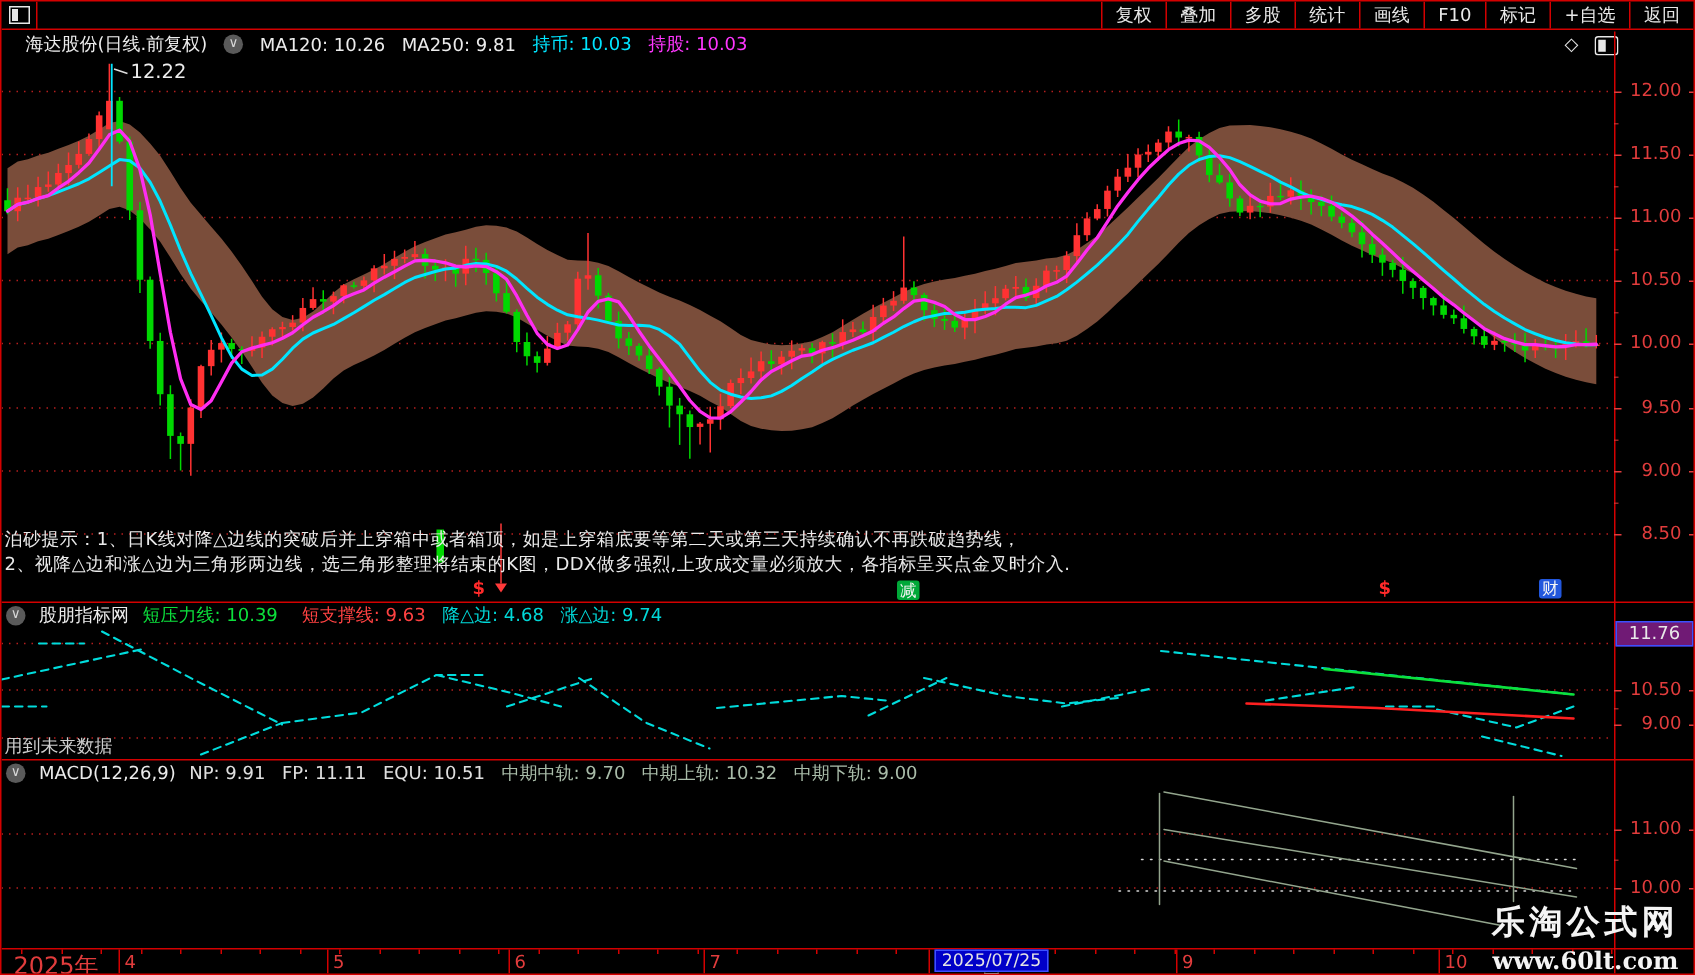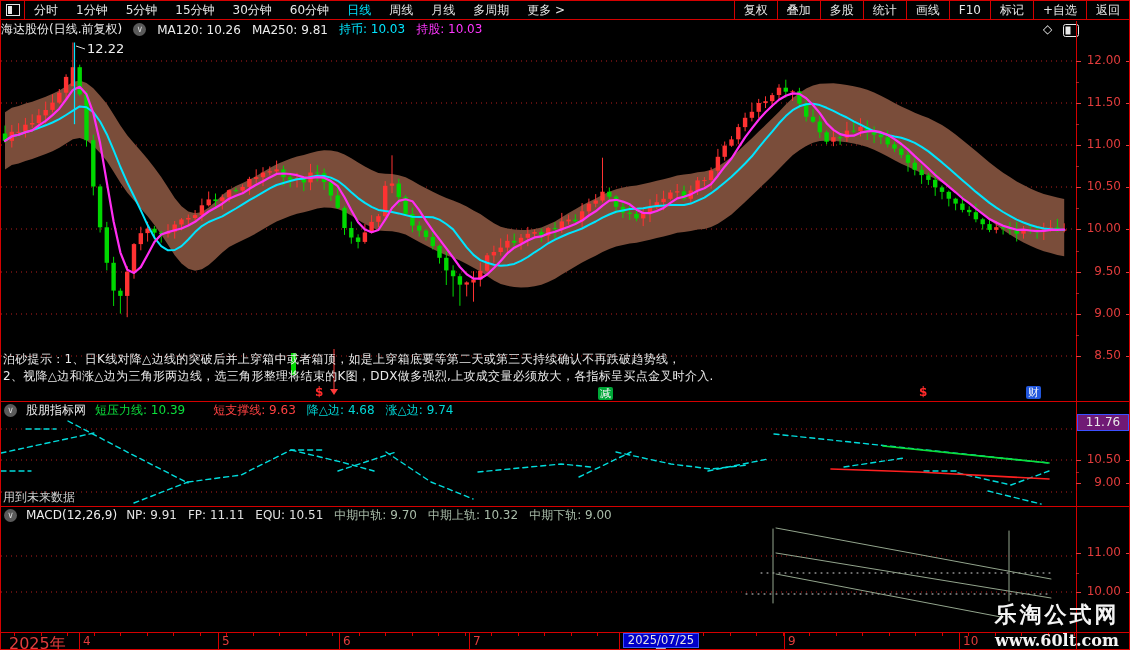--- a/index.html
+++ b/index.html
@@ -11,21 +11,21 @@
   .menubar{position:absolute;left:0;top:0;width:1128px;height:19px;border-bottom:1px solid #d40000;
            display:flex;align-items:center;font-size:12px;color:#e8e8e8}
   .icon-cell{width:24px;height:19px;display:flex;align-items:center;justify-content:center;border-right:1px solid #d40000}
   .menu-left{display:flex;align-items:center;height:100%}
   .mi{padding:0 9px;cursor:default;white-space:nowrap}
   .mi.active{color:#00e5ff}
   .menu-right{margin-left:auto;display:flex;height:100%}
   .rb{border-left:1px solid #d40000;padding:0 9px;display:flex;align-items:center;white-space:nowrap}
   
   .titlebar{position:absolute;left:0;top:20px;height:17px;display:flex;align-items:center;
-            font-size:12px;gap:11px;padding-left:0;color:#ececec;white-space:nowrap}
+            font-size:12px;gap:11px;padding-left:16px;color:#ececec;white-space:nowrap}
   .cico{width:13px;height:13px;border-radius:50%;background:#5a5a5a;color:#d8d8d8;font-size:9px;
         line-height:12px;text-align:center;display:inline-block;flex:0 0 auto}
   .cyan-t{color:#00e5ff}.mag-t{color:#ff36ff}
   
   #main-chart{position:absolute;left:0;top:38px;width:1075px;height:362px}
   #panel1-chart{position:absolute;left:0;top:418px;width:1075px;height:86px}
   #panel2-chart{position:absolute;left:0;top:522px;width:1075px;height:108px}
   .hline{position:absolute;left:0;width:1130px;height:1px;background:#d40000}
   .vline{position:absolute;top:20px;left:1075px;width:1px;height:628px;background:#d40000}
   
@@ -63,33 +63,20 @@
 
 <div id="app">
 
   <div class="menubar">
     <div class="icon-cell">
       <svg width="14" height="12" viewBox="0 0 14 12">
         <rect x="0.5" y="0.5" width="13" height="11" fill="none" stroke="#e8e8e8"></rect>
         <rect x="2" y="2" width="4" height="8" fill="#e8e8e8"></rect>
       </svg>
     </div>
-    <div class="menu-left" id="menu-left">
-        <span class="mi">分时</span>
-        <span class="mi">1分钟</span>
-        <span class="mi">5分钟</span>
-        <span class="mi">15分钟</span>
-        <span class="mi">30分钟</span>
-        <span class="mi">60分钟</span>
-        <span class="mi active">日线</span>
-        <span class="mi">周线</span>
-        <span class="mi">月线</span>
-        <span class="mi">多周期</span>
-        <span class="mi">更多 &gt;</span>
-      </div>
     <div class="menu-right" id="menu-right">
         <span class="rb">复权</span>
         <span class="rb">叠加</span>
         <span class="rb">多股</span>
         <span class="rb">统计</span>
         <span class="rb">画线</span>
         <span class="rb">F10</span>
         <span class="rb">标记</span>
         <span class="rb">+自选</span>
         <span class="rb">返回</span>
@@ -451,21 +438,21 @@
       <span class="bdg dollar" style="left: 314px; top: 385px;">$</span>
       <span class="bdg tag-green" style="left: 597px; top: 386px;">减</span>
       <span class="bdg dollar" style="left: 918px; top: 385px;">$</span>
       <span class="bdg tag-blue" style="left: 1025px; top: 385px;">财</span>
     </div>
 
   <div class="hline" style="top:400px"></div>
   <div class="phead" style="top:401px">
     <span class="cico">∨</span>
     <span>股朋指标网</span>
-    <span id="p1-fields"><span style="color: rgb(12, 224, 60); margin-right: 28px;">短压力线: 10.39</span><span style="color: rgb(255, 66, 66); margin-right: 11px;">短支撑线: 9.63</span><span style="color: rgb(0, 216, 216); margin-right: 11px;">降△边: 4.68</span><span style="color: rgb(0, 216, 216); margin-right: 11px;">涨△边: 9.74</span></span>
+    <span id="p1-fields"><span style="color: rgb(12, 224, 60); margin-right: 16px;">短压力线: 10.39</span><span style="color: rgb(255, 66, 66); margin-right: 11px;">短支撑线: 9.63</span><span style="color: rgb(0, 216, 216); margin-right: 11px;">降△边: 4.68</span><span style="color: rgb(0, 216, 216); margin-right: 11px;">涨△边: 9.74</span></span>
   </div>
   <div id="panel1-chart"><svg width="1075" height="86" xmlns="http://www.w3.org/2000/svg">
         <line x1="0" y1="10" x2="1075" y2="10" stroke="#b51e1e" stroke-width="1" stroke-dasharray="1,4"></line>
         <line x1="0" y1="41" x2="1075" y2="41" stroke="#b51e1e" stroke-width="1" stroke-dasharray="1,4"></line>
         <line x1="0" y1="73" x2="1075" y2="73" stroke="#b51e1e" stroke-width="1" stroke-dasharray="1,4"></line>
         <polyline fill="none" stroke-linejoin="round" stroke-linecap="round" points="25.0,10.0 55.0,10.0" stroke="#00dcdc" stroke-width="1.4" stroke-dasharray="5,4"></polyline>
         <polyline fill="none" stroke-linejoin="round" stroke-linecap="round" points="0.0,34.0 93.0,14.0" stroke="#00dcdc" stroke-width="1.4" stroke-dasharray="5,4"></polyline>
         <polyline fill="none" stroke-linejoin="round" stroke-linecap="round" points="67.0,2.0 130.0,35.0 187.0,64.0" stroke="#00dcdc" stroke-width="1.4" stroke-dasharray="5,4"></polyline>
         <polyline fill="none" stroke-linejoin="round" stroke-linecap="round" points="133.0,84.0 187.0,63.0" stroke="#00dcdc" stroke-width="1.4" stroke-dasharray="5,4"></polyline>
         <polyline fill="none" stroke-linejoin="round" stroke-linecap="round" points="0.0,52.0 30.0,52.0" stroke="#00dcdc" stroke-width="1.4" stroke-dasharray="5,4"></polyline>

